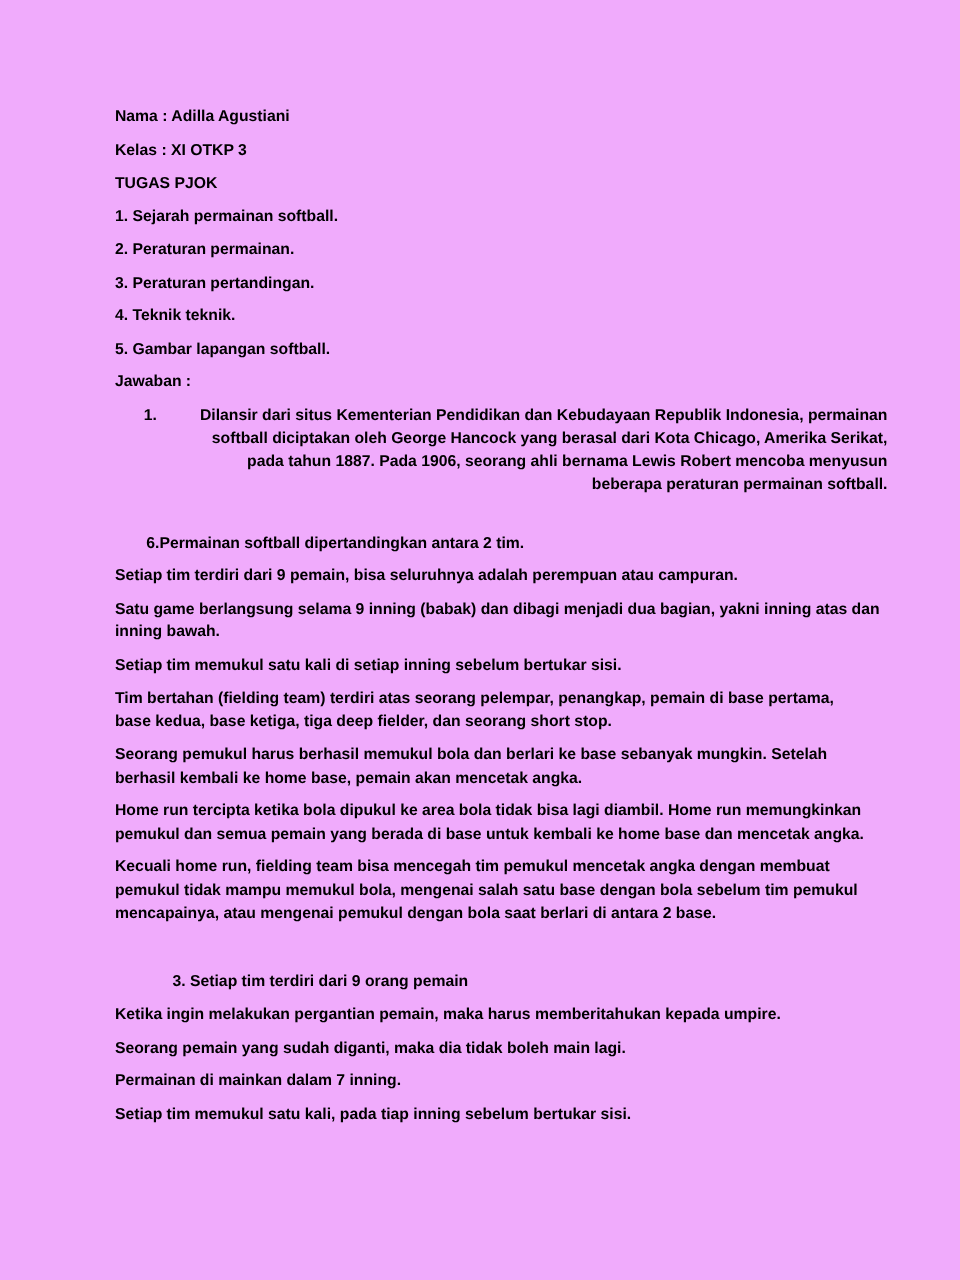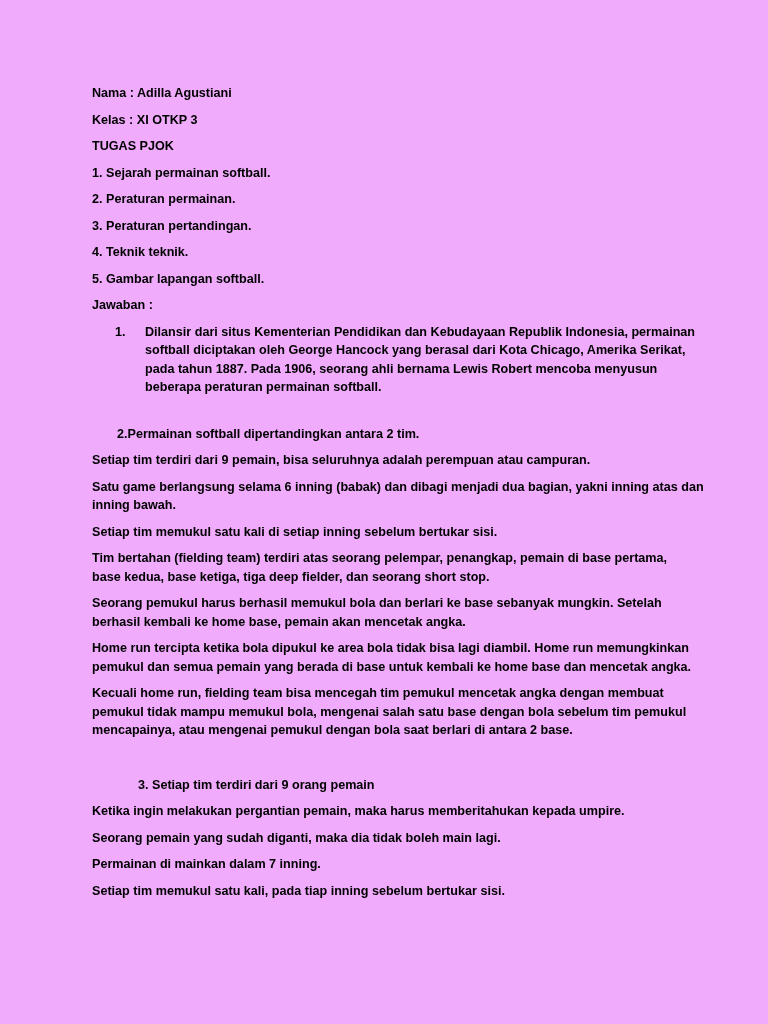--- a/index.html
+++ b/index.html
@@ -38,20 +38,21 @@
     font-size: 12.6px;
     line-height: 18.5px;
   }
   .list-marker {
     flex: 0 0 30px;
     width: 30px;
   }
   .list-text {
     white-space: pre-line;
     flex: 1 1 auto;
+    text-align: right;
   }
   .gap1 { height: 20px; }
   .gap2 { height: 28px; }
 </style>
 </head>
 <body>
 
 <div class="page">
 
   <p class="line">Nama : Adilla Agustiani</p>
@@ -69,23 +70,23 @@
   <div class="list-item">
     <span class="list-marker">1.</span>
     <span class="list-text">Dilansir  dari situs Kementerian Pendidikan dan Kebudayaan Republik Indonesia, permainan
 softball diciptakan oleh George Hancock yang berasal dari Kota Chicago, Amerika Serikat,
 pada tahun 1887. Pada 1906, seorang ahli bernama Lewis Robert mencoba menyusun
 beberapa peraturan permainan softball.</span>
   </div>
 
   <div class="gap1"></div>
 
-  <p class="line indent-sm">2.Permainan softball dipertandingkan antara 2 tim.</p>
+  <p class="line indent-sm">6.Permainan softball dipertandingkan antara 2 tim.</p>
   <p class="line">Setiap tim terdiri dari 9 pemain, bisa seluruhnya adalah perempuan atau campuran.</p>
-  <p class="line">Satu game berlangsung selama 6 inning (babak) dan dibagi menjadi dua bagian, yakni inning atas dan
+  <p class="line">Satu game berlangsung selama 9 inning (babak) dan dibagi menjadi dua bagian, yakni inning atas dan
 inning bawah.</p>
   <p class="line">Setiap tim memukul satu kali di setiap inning sebelum bertukar sisi.</p>
   <p class="line">Tim bertahan (fielding team) terdiri atas seorang pelempar, penangkap, pemain di base pertama,
 base kedua, base ketiga, tiga deep fielder, dan seorang short stop.</p>
   <p class="line">Seorang pemukul harus berhasil memukul bola dan berlari ke base sebanyak mungkin. Setelah
 berhasil kembali ke home base, pemain akan mencetak angka.</p>
   <p class="line">Home run tercipta ketika bola dipukul ke area bola tidak bisa lagi diambil. Home run memungkinkan
 pemukul dan semua pemain yang berada di base untuk kembali ke home base dan mencetak angka.</p>
   <p class="line">Kecuali home run, fielding team bisa mencegah tim pemukul mencetak angka dengan membuat
 pemukul tidak mampu memukul bola, mengenai salah satu base dengan bola sebelum tim pemukul

